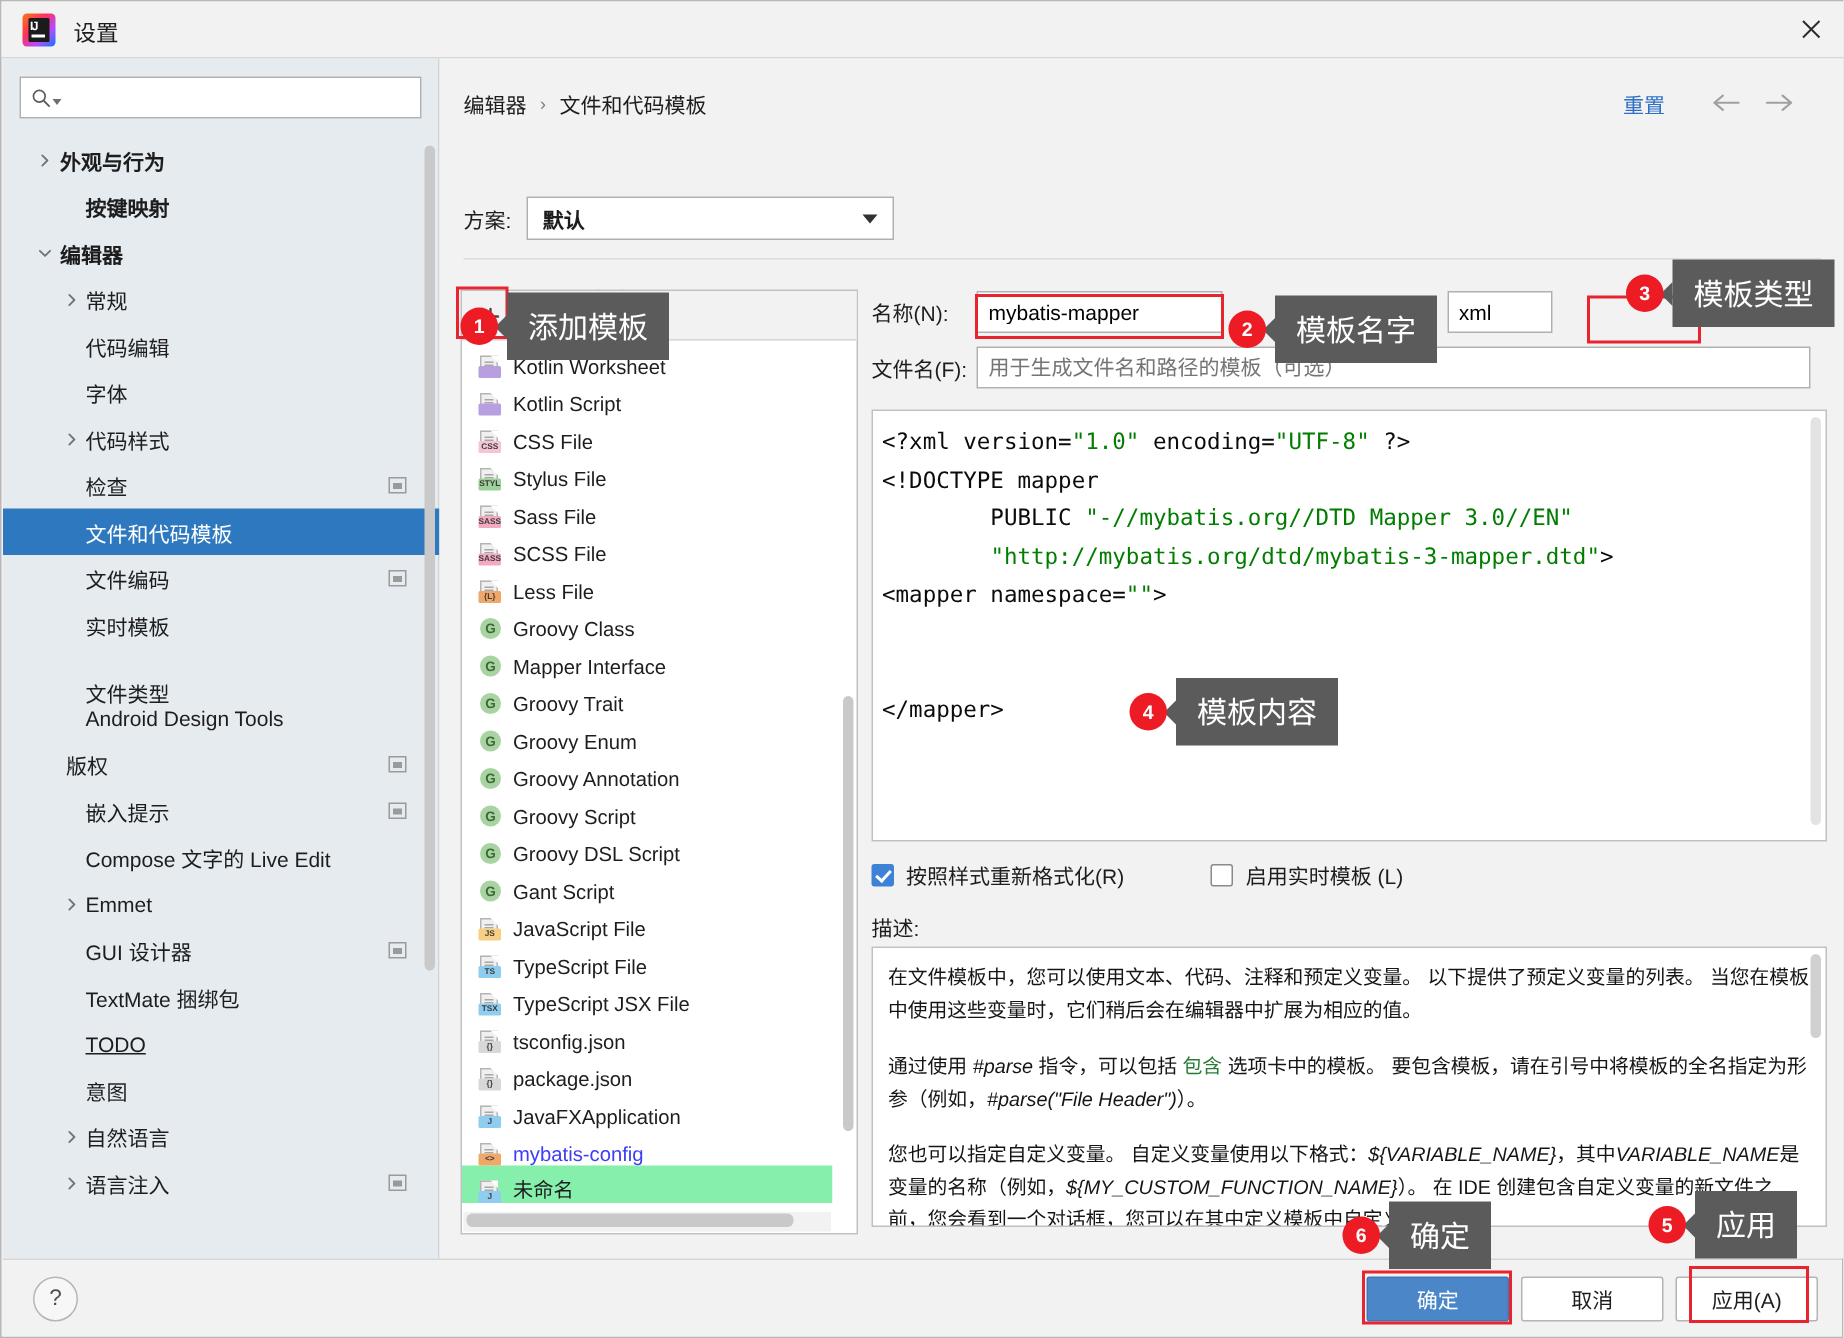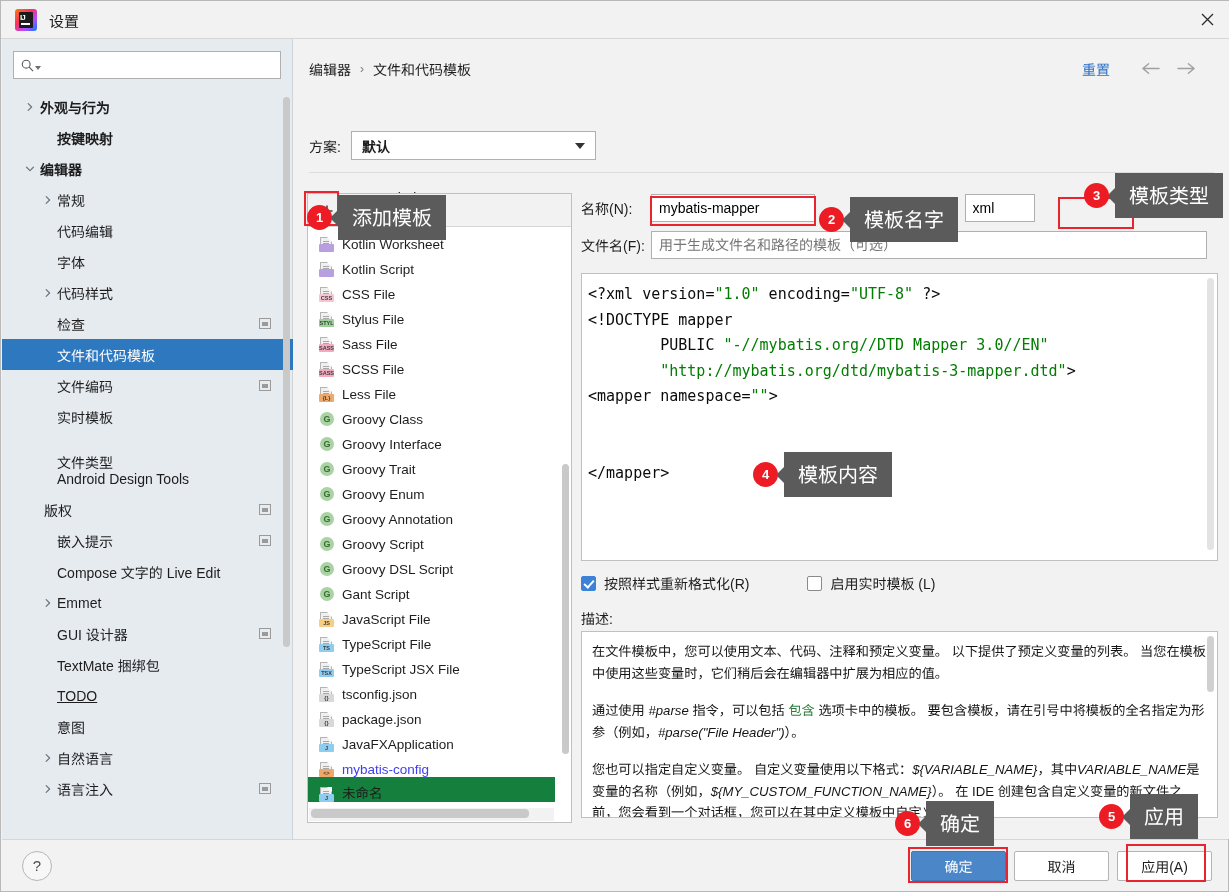--- a/index.html
+++ b/index.html
@@ -72,21 +72,21 @@
 
   
   .listbox{position:absolute;left:306px;top:192px;width:265px;height:630px;background:#fff;
            border:1px solid #c0c0c0;box-sizing:border-box;}
   .list-toolbar{position:absolute;left:0;top:0;width:263px;height:33px;background:#f2f2f2;
                 border-bottom:1px solid #d6d6d6;box-sizing:border-box;}
   .tbtn{position:absolute;top:6px;width:22px;height:21px;display:flex;align-items:center;justify-content:center;cursor:pointer;}
   .tbtn svg{width:14px;height:14px;}
   .list-scroll{position:absolute;left:0;top:33px;width:247px;height:581px;overflow:hidden;}
   .li{height:25px;display:flex;align-items:flex-end;padding-left:11px;cursor:pointer;font-size:13.5px;}
-  .li.selected{background:#15803d;}
+  .li.selected{background:#86efac;}
   .li .nm{margin-left:7px;white-space:nowrap;}
   .li .nm.link{color:#3d3df5;}
   .fico{width:16px;height:16px;position:relative;flex:0 0 16px;}
   .vscroll{position:absolute;right:2px;top:270px;width:7px;height:290px;background:#c9c9c9;border-radius:4px;}
   .hscroll-track{position:absolute;left:1px;bottom:1px;width:245px;height:13px;background:#f2f2f2;}
   .hscroll-thumb{position:absolute;left:2px;bottom:3px;width:218px;height:9px;background:#c9c9c9;border-radius:4px;}
 
   
   .doc{position:absolute;left:1px;top:1px;width:12px;height:14px;background:#f0f0f0;border:1px solid #b4b4b4;box-sizing:border-box;}
   .doc::after{content:"";position:absolute;right:-1px;top:-1px;border-left:5px solid transparent;border-top:5px solid #fff;}
@@ -443,21 +443,21 @@
         <div class="li">
           <span class="fico">
             <span class="circ">G</span>
           </span>
           <span class="nm">Groovy Class</span>
         </div>
         <div class="li">
           <span class="fico">
             <span class="circ">G</span>
           </span>
-          <span class="nm">Groovy Interface</span>
+          <span class="nm">Mapper Interface</span>
         </div>
         <div class="li">
           <span class="fico">
             <span class="circ">G</span>
           </span>
           <span class="nm">Groovy Trait</span>
         </div>
         <div class="li">
           <span class="fico">
             <span class="circ">G</span>

